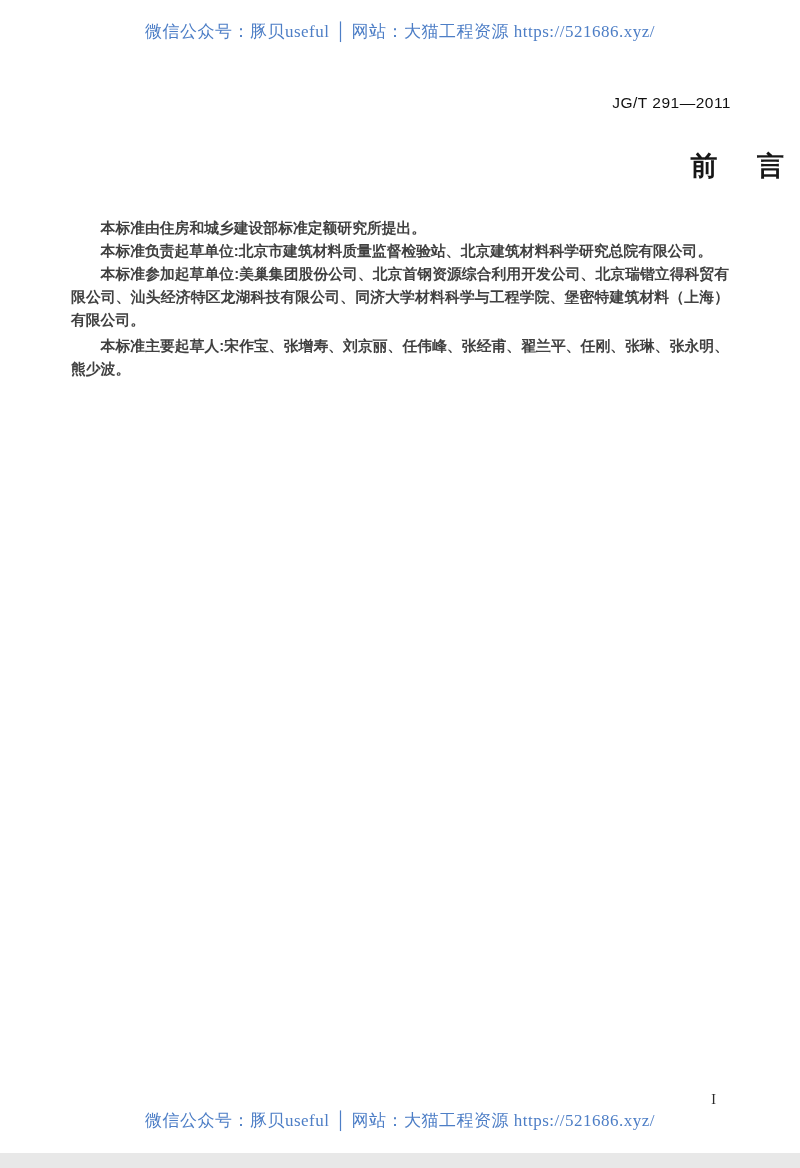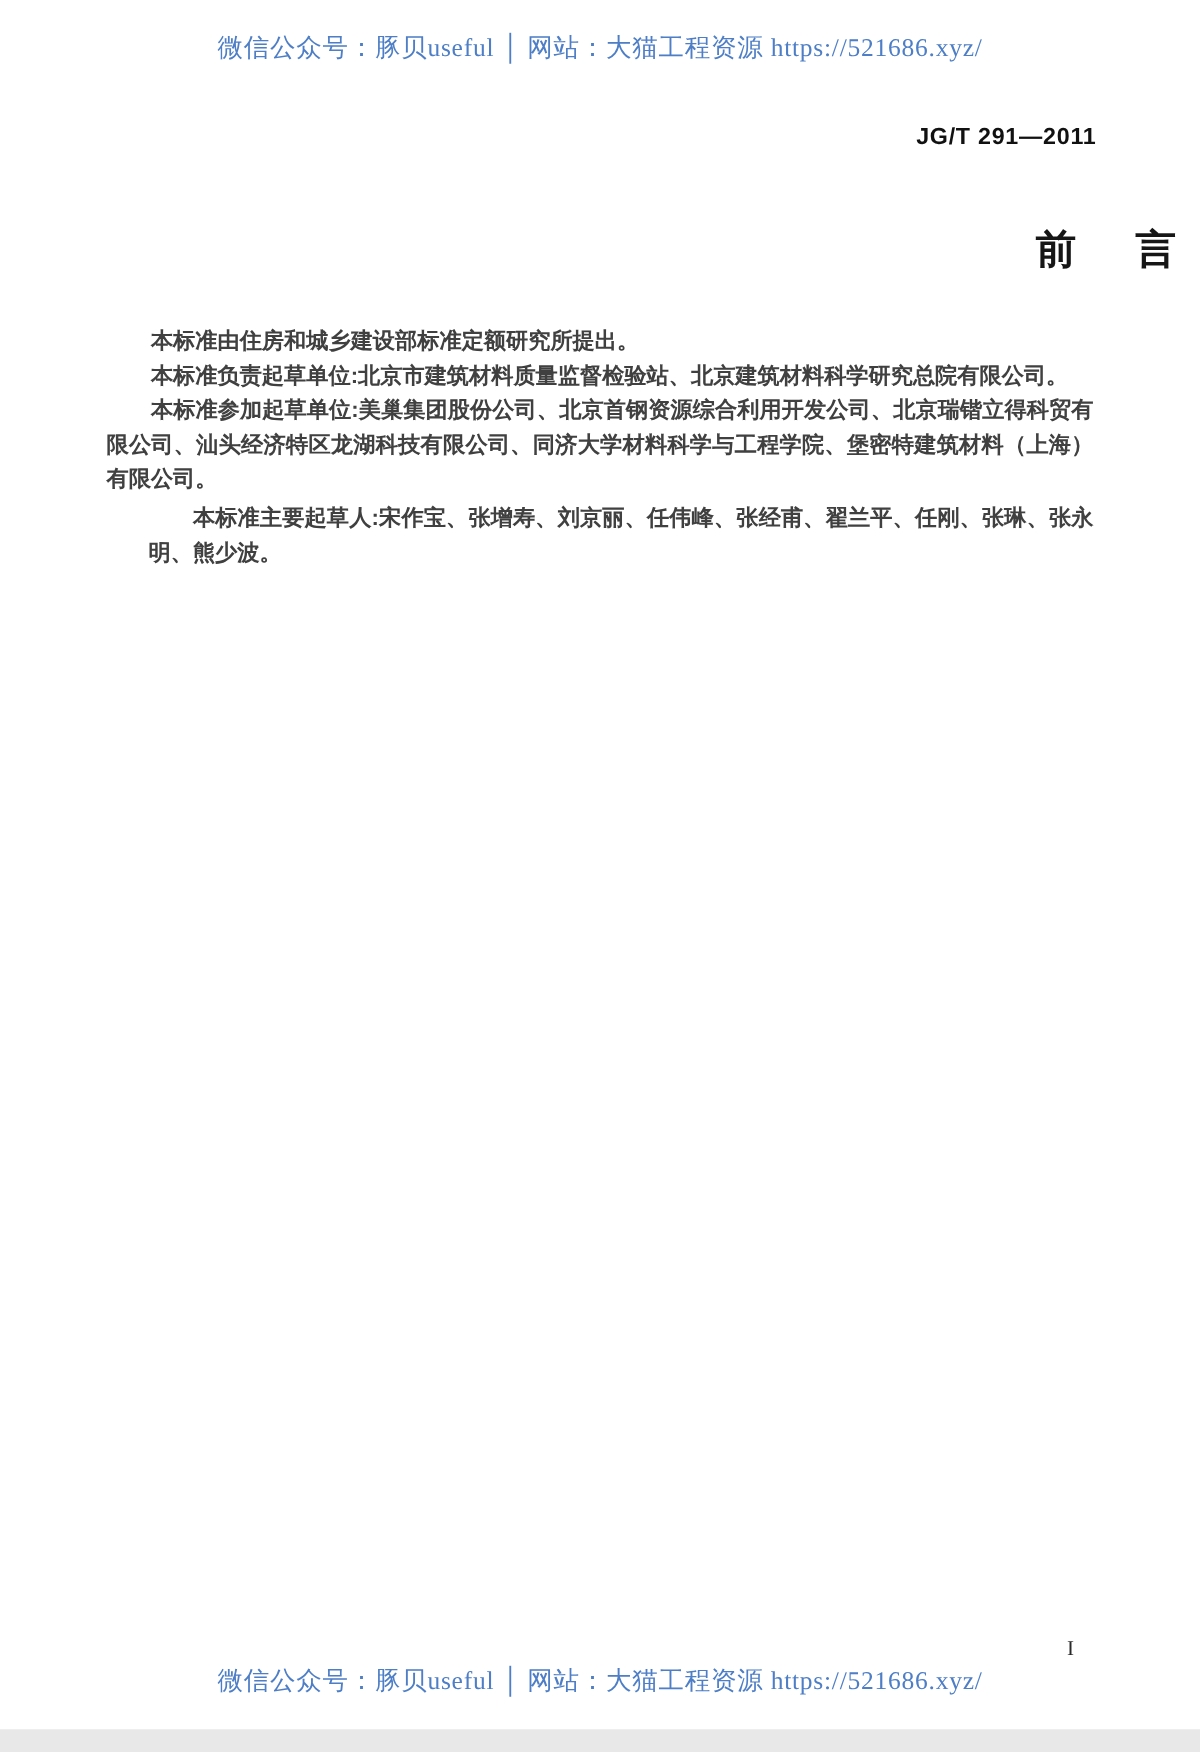--- a/index.html
+++ b/index.html
@@ -25,24 +25,24 @@
     font-family: "Liberation Serif", serif;
     font-size: 17px;
     letter-spacing: 0.5px;
     color: #4d7ec6;
     white-space: nowrap;
   }
   .wm-top { top: 20px; }
   .wm-bottom { top: 1109px; }
   .std-code {
     position: absolute;
-    top: 83px;
+    top: 94px;
     right: 69px;
     font-size: 15.5px;
-    font-weight: 700;
+    font-weight: 400;
     letter-spacing: 0.5px;
     color: #111111;
   }
   .title {
     position: absolute;
     top: 148px;
     left: 0;
     width: 100%;
     margin: 0;
     text-align: right;
@@ -59,21 +59,21 @@
     font-size: 14.8px;
     font-weight: 600;
     line-height: 23px;
     text-align: justify;
     color: #404040;
   }
   .body p {
     margin: 0;
     text-indent: 2em;
   }
-  .body p.gap-above { margin-top: 3px; margin-left: 28px; }
+  .body p.gap-above { margin-top: 3px; }
   .page-number {
     position: absolute;
     top: 1092px;
     right: 84px;
     font-family: "Liberation Serif", serif;
     font-size: 14px;
     color: #2a2a2a;
   }
 </style>
 </head>

